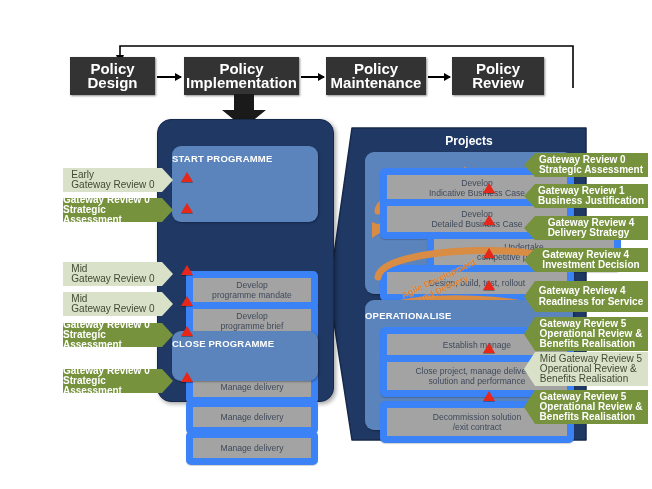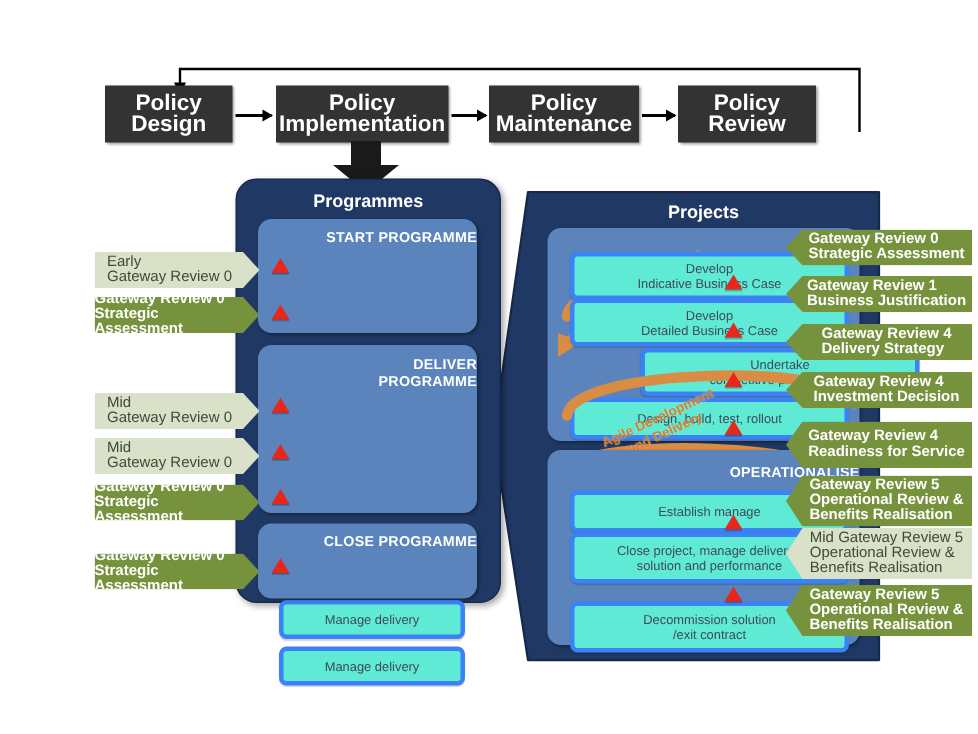--- a/index.html
+++ b/index.html
@@ -49,27 +49,27 @@
   }
 
   .section{
     position:absolute;
     background:#5B84BC;
     border-radius:9px;
     box-shadow:1px 1px 2px rgba(0,0,0,.3);
   }
   .section-hdr{
     color:#ffffff;font-weight:bold;font-size:9.5px;
-    text-align:right;letter-spacing:.2px;
-    position:absolute;left:0;right:0;margin-left:40px;
+    text-align:left;letter-spacing:.2px;
+    position:absolute;left:0;right:0;
   }
   .task{
     position:absolute;
-    background:#5eead4;
-    border:3px solid #3b82f6;
+    background:#a3a3a3;
+    border:7px solid #3b82f6;
     border-radius:5px;
     color:#3f4a5a;
     font-size:8.6px;line-height:10.5px;
     display:flex;align-items:center;justify-content:center;
     text-align:center;
     white-space:pre-line;
     box-shadow:0 1px 1px rgba(0,0,0,.18);
   }
 
   
@@ -207,38 +207,34 @@
 
     <div class="tri" style="left:483px;top:183px;"></div>
     <div class="tri" style="left:483px;top:215px;"></div>
     <div class="tri" style="left:483px;top:248px;"></div>
     <div class="tri" style="left:483px;top:280px;"></div>
     <div class="tri" style="left:483px;top:343px;"></div>
     <div class="tri" style="left:483px;top:391px;"></div>
   </div>
 
   <div class="panel-prog" style="left:157px;top:119px;width:175px;height:281px;">
-    <div class="panel-title" style="top:7px;">Programmes</div>
 
     <div class="section" style="left:14px;top:26px;width:146px;height:76px;">
       <div class="section-hdr" style="top:7px;">START PROGRAMME</div>
     </div>
     <div class="task" style="left:28px;top:151px;width:118px;height:24px;">Develop
 programme mandate</div>
     <div class="task" style="left:28px;top:182px;width:118px;height:24px;">Develop
 programme brief</div>
 
-    <div class="section" style="left:14px;top:110px;width:146px;height:112px;">
-      <div class="section-hdr" style="top:8px;">DELIVER PROGRAMME</div>
-    </div>
     <div class="task" style="left:28px;top:250px;width:118px;height:20px;">Manage delivery</div>
     <div class="task" style="left:28px;top:280px;width:118px;height:20px;">Manage delivery</div>
     <div class="task" style="left:28px;top:311px;width:118px;height:20px;">Manage delivery</div>
 
-    <div class="section" style="left:14px;top:229px;width:146px;height:50px;">
+    <div class="section" style="left:14px;top:211px;width:146px;height:50px;">
       <div class="section-hdr" style="top:7px;">CLOSE PROGRAMME</div>
     </div>
 
   </div>
 
   <div class="tri" style="left:181px;top:172px;"></div>
   <div class="tri" style="left:181px;top:203px;"></div>
   <div class="tri" style="left:181px;top:265px;"></div>
   <div class="tri" style="left:181px;top:296px;"></div>
   <div class="tri" style="left:181px;top:326px;"></div>

